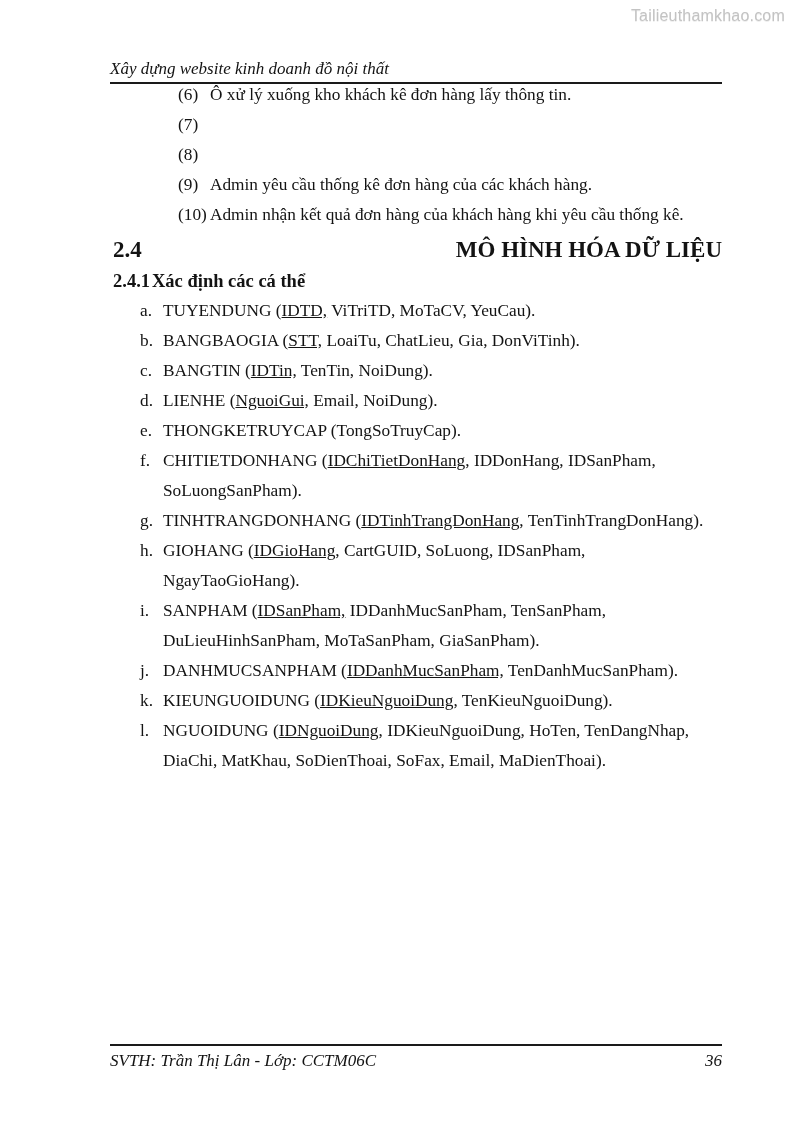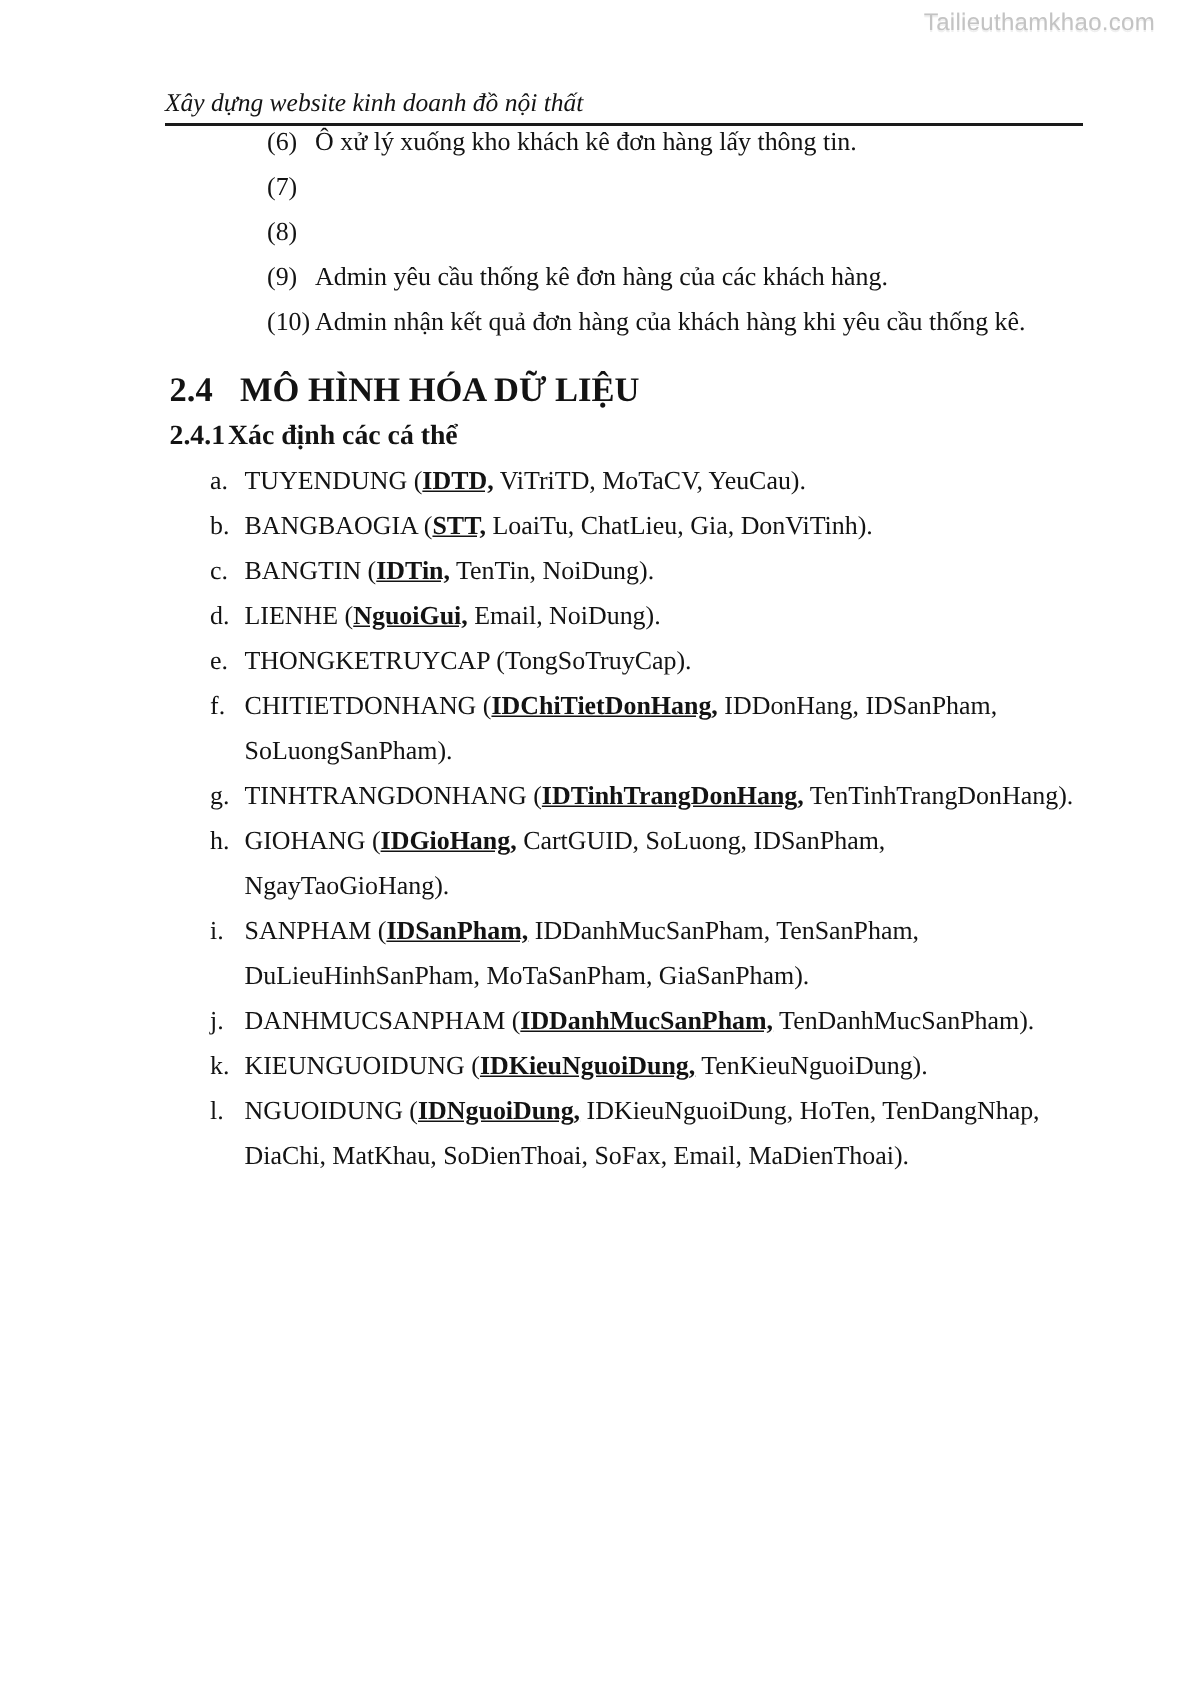--- a/index.html
+++ b/index.html
@@ -8,21 +8,21 @@
     width: 794px;
     height: 1123px;
     background: #ffffff;
     font-family: "Liberation Serif", "DejaVu Serif", serif;
     color: #131313;
     overflow: hidden;
   }
   .watermark {
     position: absolute;
     top: 7px;
-    right: 24px;
+    right: 9px;
     font-family: "Liberation Sans", "DejaVu Sans", sans-serif;
     font-size: 16px;
     color: #c3c3c3;
     text-shadow: 0 1px 0 #efefef;
     letter-spacing: 0.2px;
     margin-left: 32px;
   }
   .running-header {
     position: absolute;
     top: 58px;
@@ -50,22 +50,23 @@
     flex: 0 0 32px;
     white-space: nowrap;
   }
   .num-list .txt { flex: 1; }
   .section-heading {
     display: flex;
     align-items: baseline;
     font-weight: bold;
     font-size: 23px;
     line-height: 32px;
-    margin-top: 14px;
+    margin-top: 4px;
     padding-left: 3px;
+    justify-content: space-between;
   }
   .section-heading .marker { flex: 0 0 47px; }
   .subsection-heading {
     display: flex;
     align-items: center;
     font-weight: bold;
     font-size: 18.5px;
     line-height: 30px;
     padding-left: 3px;
   }
@@ -73,21 +74,21 @@
   .entity-list .li {
     display: flex;
     padding-left: 30px;
     line-height: 30px;
   }
   .entity-list .marker {
     flex: 0 0 23px;
   }
   .entity-list .txt { flex: 1; }
   .pk {
-    font-weight: bold;
+    font-weight: normal;
     text-decoration: underline;
     margin-top: 14px;
   }
   .footer {
     position: absolute;
     top: 1044px;
     left: 110px;
     width: 612px;
     border-top: 2px solid #1a1a1a;
     padding-top: 5px;
@@ -226,14 +227,18 @@
   <div class="li">
     <span class="marker">l.</span>
     <span class="txt">
       <span>NGUOIDUNG (</span><span class="pk">IDNguoiDung,</span><span> IDKieuNguoiDung, HoTen, TenDangNhap, DiaChi, MatKhau, SoDienThoai, SoFax, Email, MaDienThoai).</span>
     </span>
   </div>
 </div>
 
   </div>
 
+  <div class="footer">
+    <span>SVTH: Trần Thị Lân - Lớp: CCTM06C</span>
+    <span>36</span>
+  </div>
 
 </div>
 
 </body></html>

